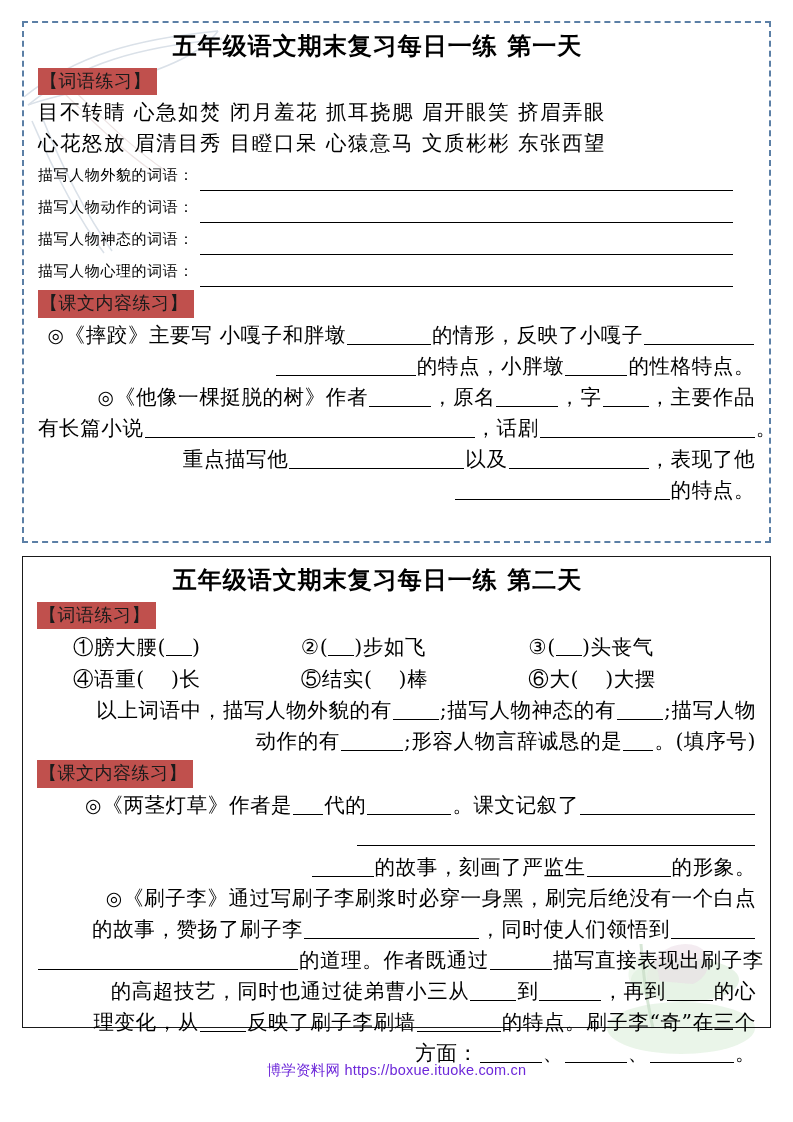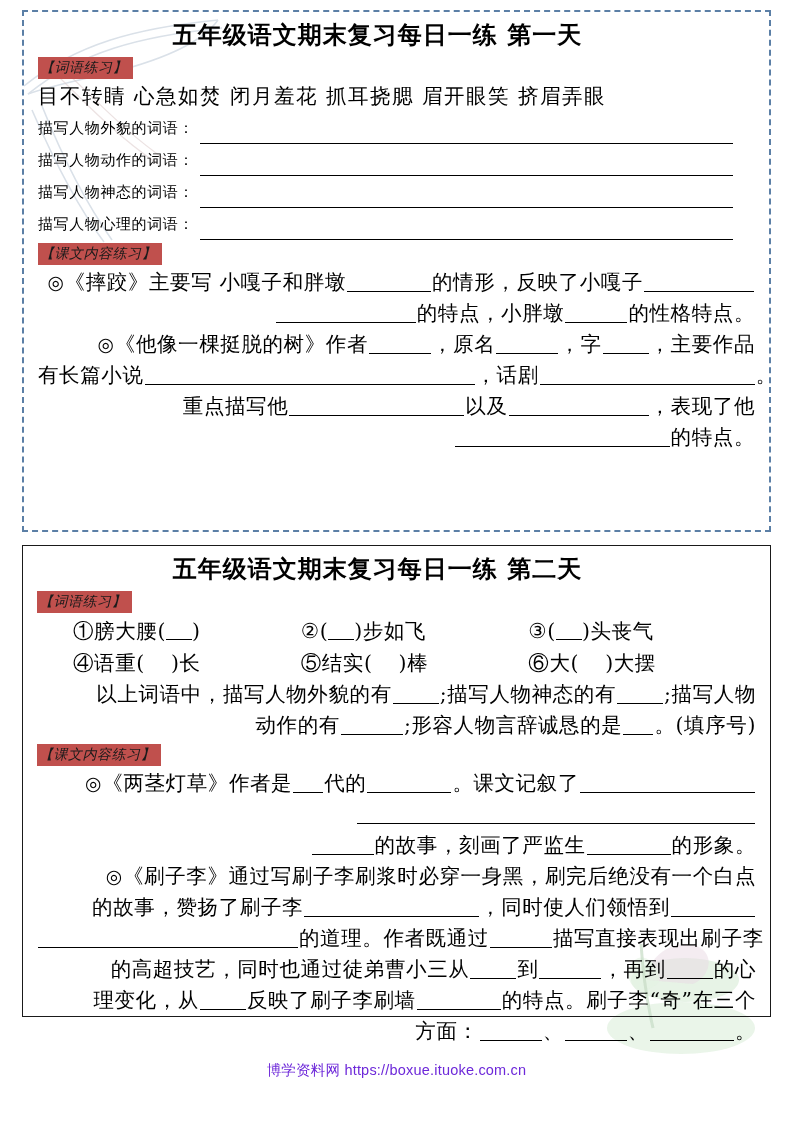--- a/index.html
+++ b/index.html
@@ -13,20 +13,21 @@
     position: relative;
     overflow: hidden;
     font-family: "DejaVu Serif", "Liberation Serif", serif;
     color: #000000;
   }
 
   .page {
     position: absolute;
     inset: 0;
     padding: 0;
+    margin-top: 11px;
   }
 
   
   .deco-topleft {
     position: absolute;
     left: 18px;
     top: 14px;
     width: 210px;
     height: 230px;
     pointer-events: none;
@@ -75,27 +76,26 @@
     margin: 2px 0 4px 0;
     padding-right: 38px;
     white-space: nowrap;
   }
 
   
   .section-head {
     display: inline-block;
     background: #c0504d;
     color: #1b1b1b;
-    font-size: 14px;
+    font-size: 18px;
     line-height: 1.35;
     padding: 1px 6px 2px 2px;
     margin: 3px 0 2px 0;
     letter-spacing: 0.5px;
     white-space: nowrap;
-    font-style: italic;
   }
 
   
   .line {
     font-size: 20.5px;
     line-height: 31px;
     letter-spacing: 0.6px;
     white-space: nowrap;
     text-align: right;
   }
@@ -208,20 +208,21 @@
     <path d="M52 20 C 54 50, 58 78, 64 104" stroke="#bcd6ba" stroke-width="3" fill="none" opacity="0.7"></path>
   </svg>
 
   <section class="sheet sheet-day1">
 
     <div class="sheet-title">五年级语文期末复习每日一练 第一天</div>
 
     <div class="section-head">【词语练习】</div>
 
     <div class="idiom-row">目不转睛 心急如焚 闭月羞花 抓耳挠腮 眉开眼笑 挤眉弄眼</div>
+    <div class="idiom-row">心花怒放 眉清目秀 目瞪口呆 心猿意马 文质彬彬 东张西望</div>
 
     <div class="label-rule">
       <span class="lbl">描写人物外貌的词语：</span>
       <span class="rule"></span>
     </div>
     <div class="label-rule">
       <span class="lbl">描写人物动作的词语：</span>
       <span class="rule"></span>
     </div>
     <div class="label-rule">

